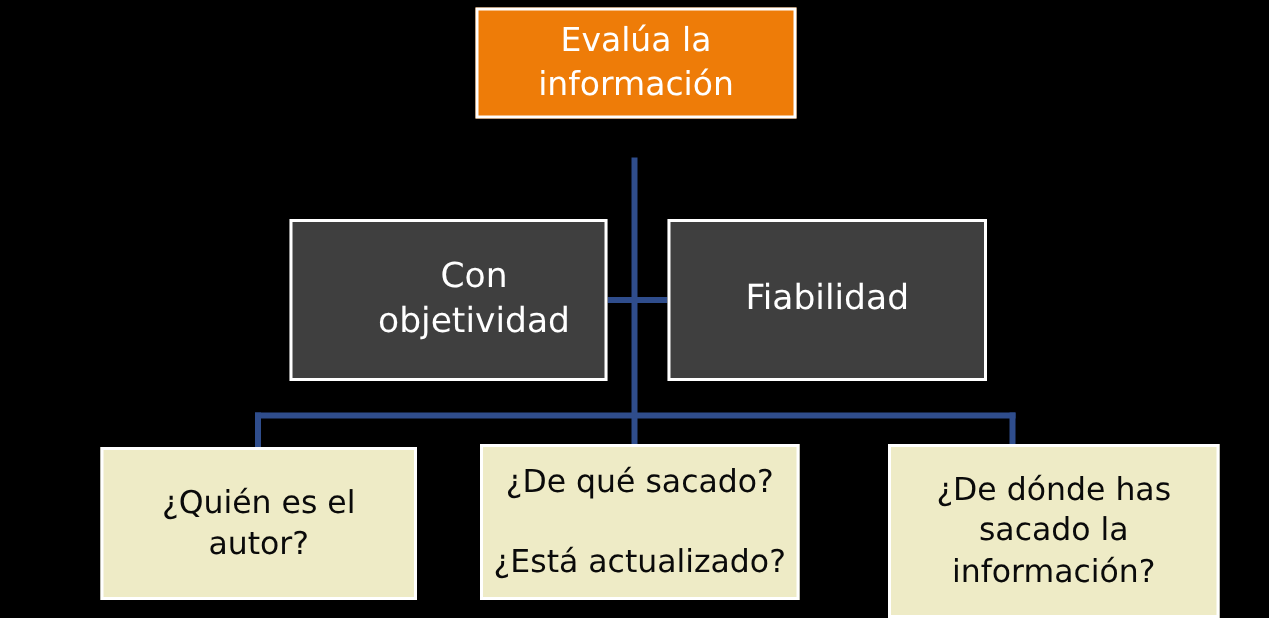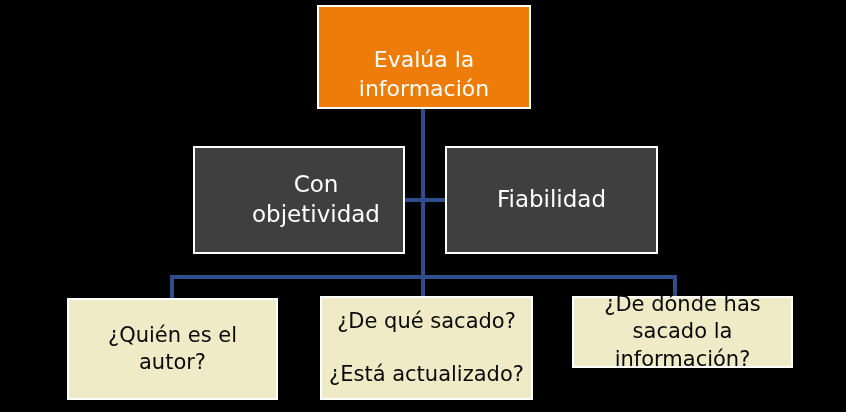--- a/index.html
+++ b/index.html
@@ -20,44 +20,43 @@
     box-sizing: border-box;
     display: flex;
     flex-direction: column;
     align-items: center;
     justify-content: center;
     text-align: center;
     border: 2px solid #ffffff;
     padding: 4px 6px;
   }
   .node-root {
-    left: 317px; top: 5px; width: 214px; height: 104px;
+    left: 317px; top: 5px; width: 214px; height: 74px;
     background: #EE7C08;
     color: #ffffff;
     font-size: 22px;
     line-height: 1.32;
-    justify-content: flex-end;
   }
   .node-l2 {
     background: #3F3F3F;
     color: #ffffff;
     font-size: 23px;
     line-height: 1.3;
   }
   .node-l2a { left: 193px; top: 146px; width: 212px; height: 108px; padding-left: 40px; }
   .node-l2b { left: 445px; top: 146px; width: 213px; height: 108px; }
   .node-l3 {
     background: #EEEBC6;
     color: #0a0a0a;
     font-size: 21px;
     line-height: 1.3;
   }
   .node-l3a { left: 67px;  top: 298px; width: 211px; height: 102px; justify-content: center; }
   .node-l3b { left: 320px; top: 296px; width: 213px; height: 104px; }
-  .node-l3c { left: 572px; top: 296px; width: 221px; height: 72px; }
+  .node-l3c { left: 592px; top: 296px; width: 221px; height: 116px; }
   .node-l3 .para + .para { margin-top: 25px; }
   .connector {
     position: absolute;
     background: #2F4D8C;
   }
   .conn-root-vert   { left: 421px; top: 105px; width: 4px; height: 192px; }
   .conn-mid-horiz   { left: 405px; top: 198px; width: 40px; height: 4px; }
   .conn-span-horiz  { left: 170px; top: 275px; width: 507px; height: 4px; }
   .conn-left-drop   { left: 170px; top: 275px; width: 4px; height: 24px; }
   .conn-right-drop  { left: 673px; top: 275px; width: 4px; height: 22px; }

